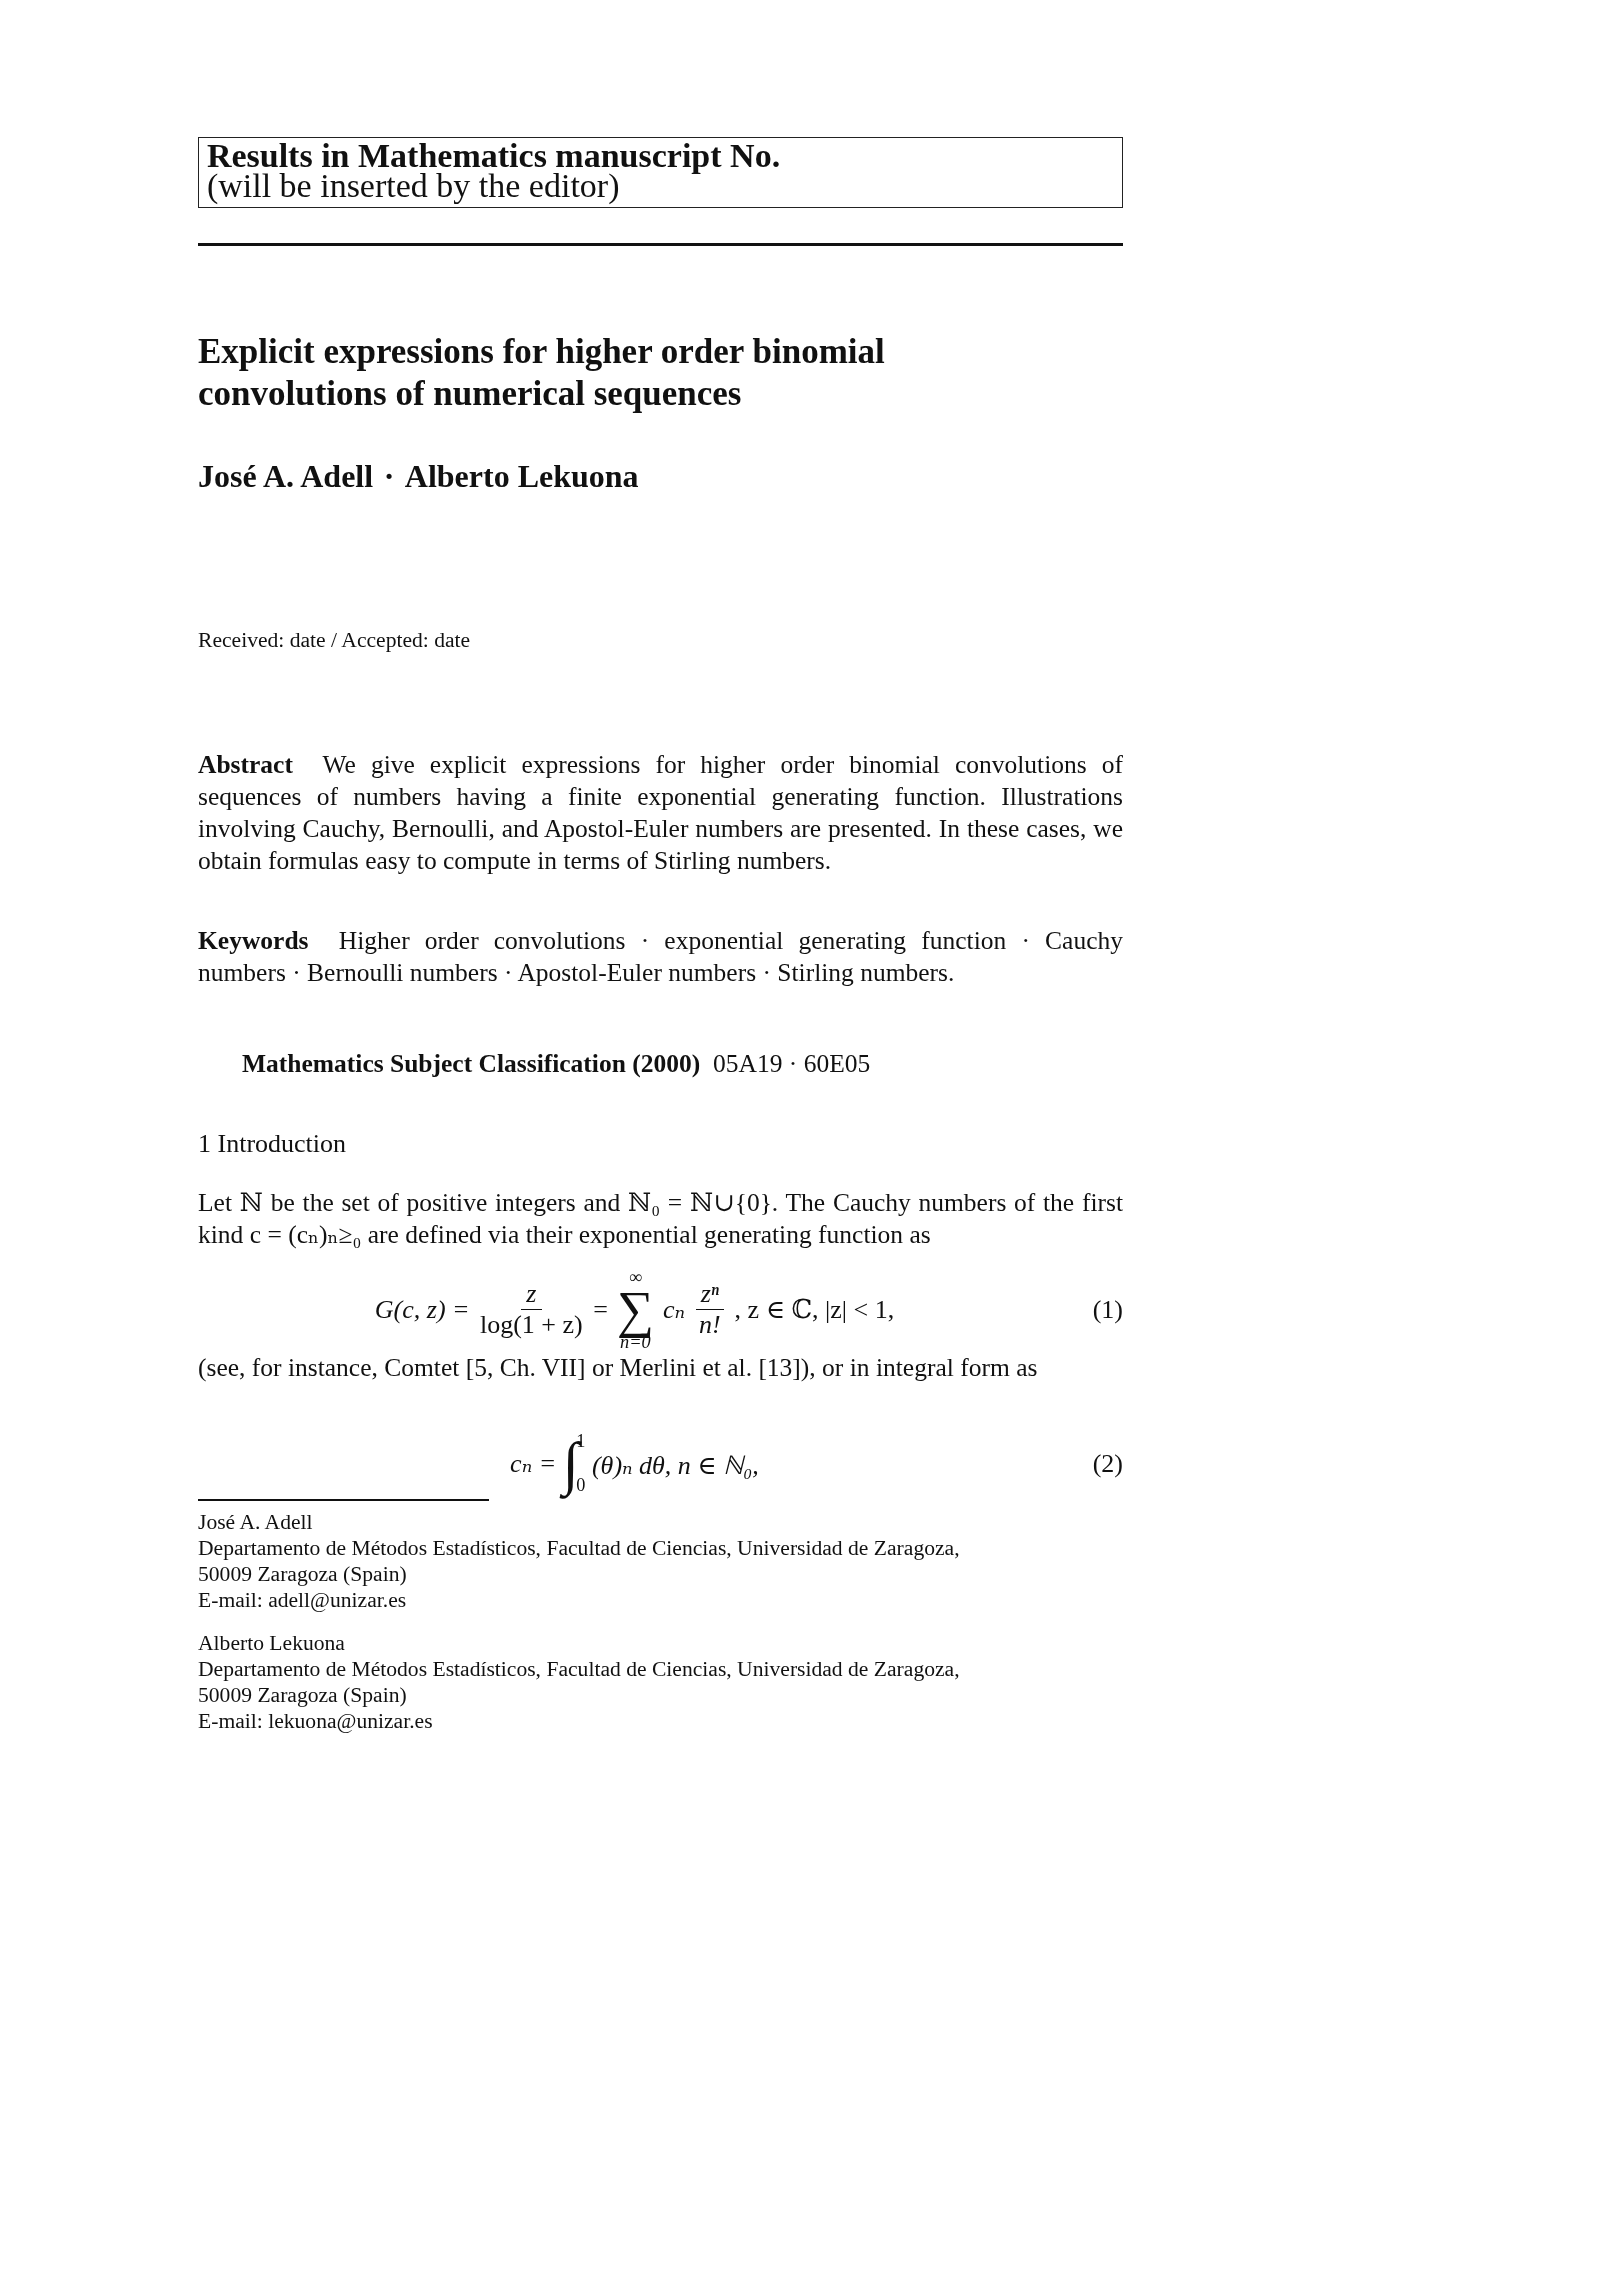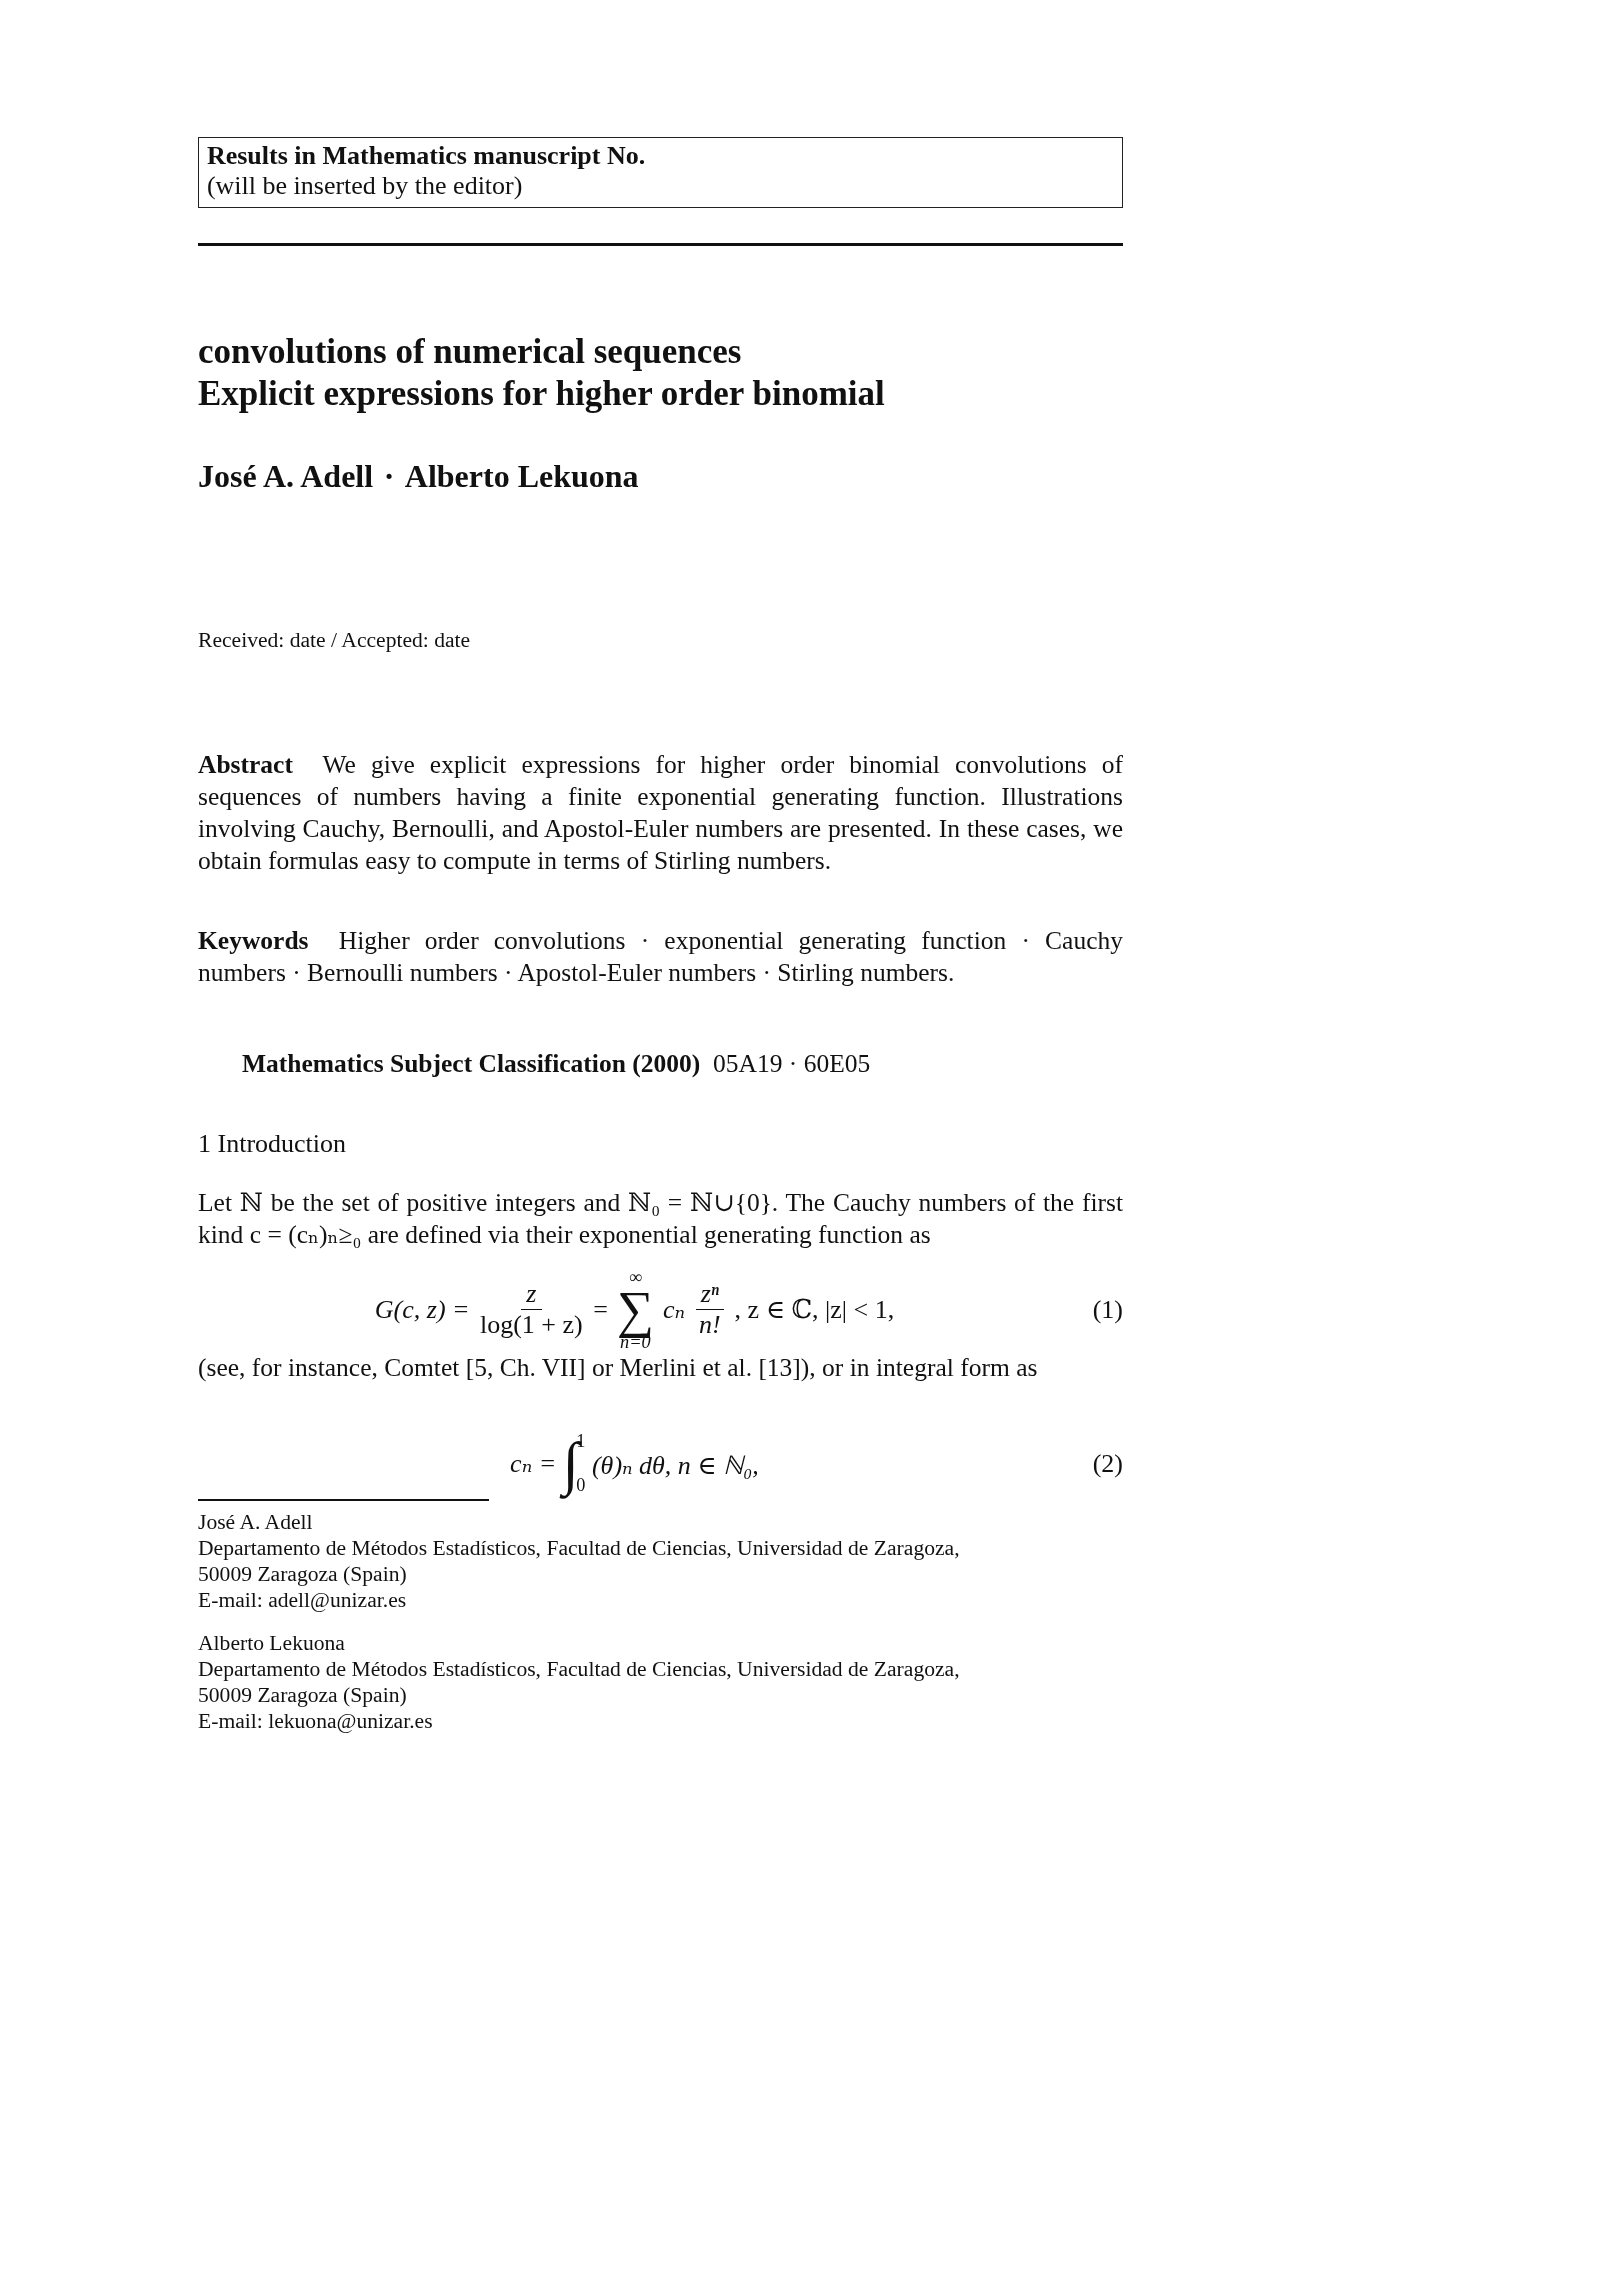--- a/index.html
+++ b/index.html
@@ -4,21 +4,21 @@
 <style>
   html, body { margin: 0; padding: 0; background: #ffffff; }
   body {
     width: 1623px; height: 2295px; position: relative; overflow: hidden;
     font-family: "Liberation Serif", "DejaVu Serif", serif; color: #111;
   }
   .page { position: absolute; left: 198px; width: 925px; top: 0; }
   .abs { position: absolute; left: 0; width: 925px; }
   .journal-box {
     top: 137px; height: 71px; border: 1.3px solid #222; box-sizing: border-box;
-    padding: 2.6px 7.9px; font-size: 26px; line-height: 30px;
+    padding: 2.6px 7.9px; font-size: 34px; line-height: 30px;
   }
   .journal-box .b { font-weight: bold; display: block; }
   .rule-thick { top: 243px; height: 0; border-top: 3.3px solid #111; }
   .title { top: 331px; font-size: 35px; font-weight: bold; line-height: 42px; }
   .authors { top: 458px; font-size: 32px; font-weight: bold; }
   .authors .dot { padding: 0 10.5px; }
   .received { top: 628px; font-size: 21.6px; }
   .para { font-size: 25.5px; line-height: 32px; text-align: justify; }
   .abstract { top: 749px; }
   .keywords { top: 925px; }
@@ -53,22 +53,22 @@
 <div class="page">
 
   <div class="abs journal-box">
     <span class="b">Results in Mathematics manuscript No.</span>
     <span>(will be inserted by the editor)</span>
   </div>
 
   <div class="abs rule-thick"></div>
 
   <div class="abs title">
+    <div>Explicit expressions for higher order binomial</div>
     <div>convolutions of numerical sequences</div>
-    <div>Explicit expressions for higher order binomial</div>
   </div>
 
   <div class="abs authors">
     <span>José A. Adell</span><span class="dot">·</span><span>Alberto Lekuona</span>
   </div>
 
   <div class="abs received">Received: date / Accepted: date</div>
 
   <div class="abs para abstract">
     <span class="b">Abstract</span>&nbsp;

